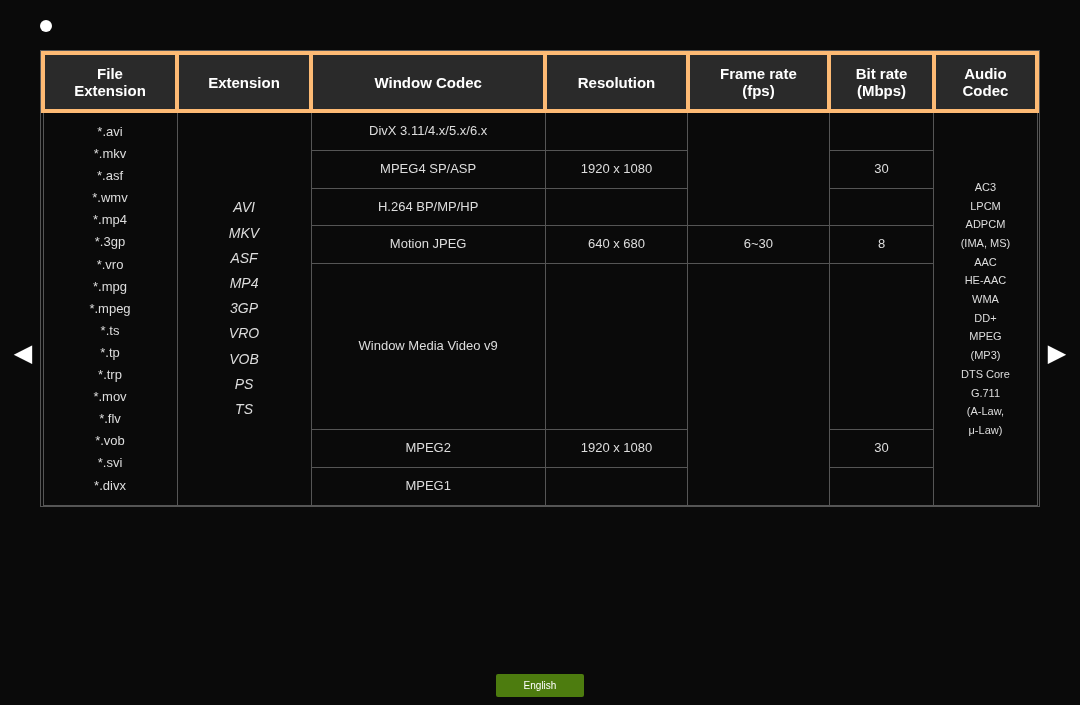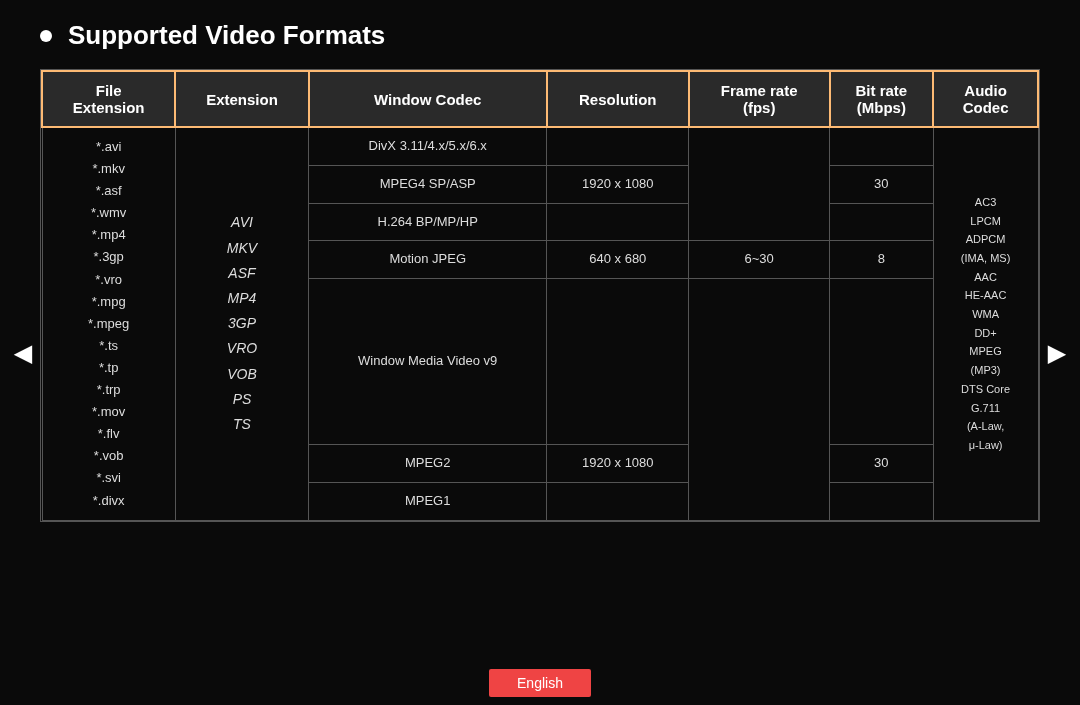--- a/index.html
+++ b/index.html
@@ -49,21 +49,21 @@
     }
 
     table {
       width: 100%;
       border-collapse: collapse;
       font-size: 14px;
     }
 
     thead tr th {
       background-color: #2a2a2a;
-      border: 2px solid #fdba74;
+      border: 4px solid #fdba74;
       padding: 10px 8px;
       text-align: center;
       font-weight: bold;
       font-size: 15px;
       color: #ffffff;
     }
 
     tbody tr td {
       border: 1px solid #555;
       padding: 8px 10px;
@@ -118,37 +118,36 @@
       bottom: 0;
       left: 0;
       right: 0;
       display: flex;
       justify-content: center;
       align-items: center;
       padding: 8px 0;
     }
 
     .language-button {
-      background-color: #ef4444;
+      background-color: #4d7c0f;
       color: #ffffff;
       border: none;
       padding: 6px 28px;
-      font-size: 14px;
+      font-size: 10px;
       cursor: pointer;
       border-radius: 2px;
     }
   </style>
 </head>
 <body>
 
 <div class="page-container">
 
   <div class="page-title">
     <span class="bullet"></span>
-    <span>Supported Video Formats</span>
   </div>
 
   <div class="table-wrapper">
     <table>
       <thead>
         <tr>
           <th>File<br>Extension</th>
           <th>Extension</th>
           <th>Window Codec</th>
           <th>Resolution</th>

